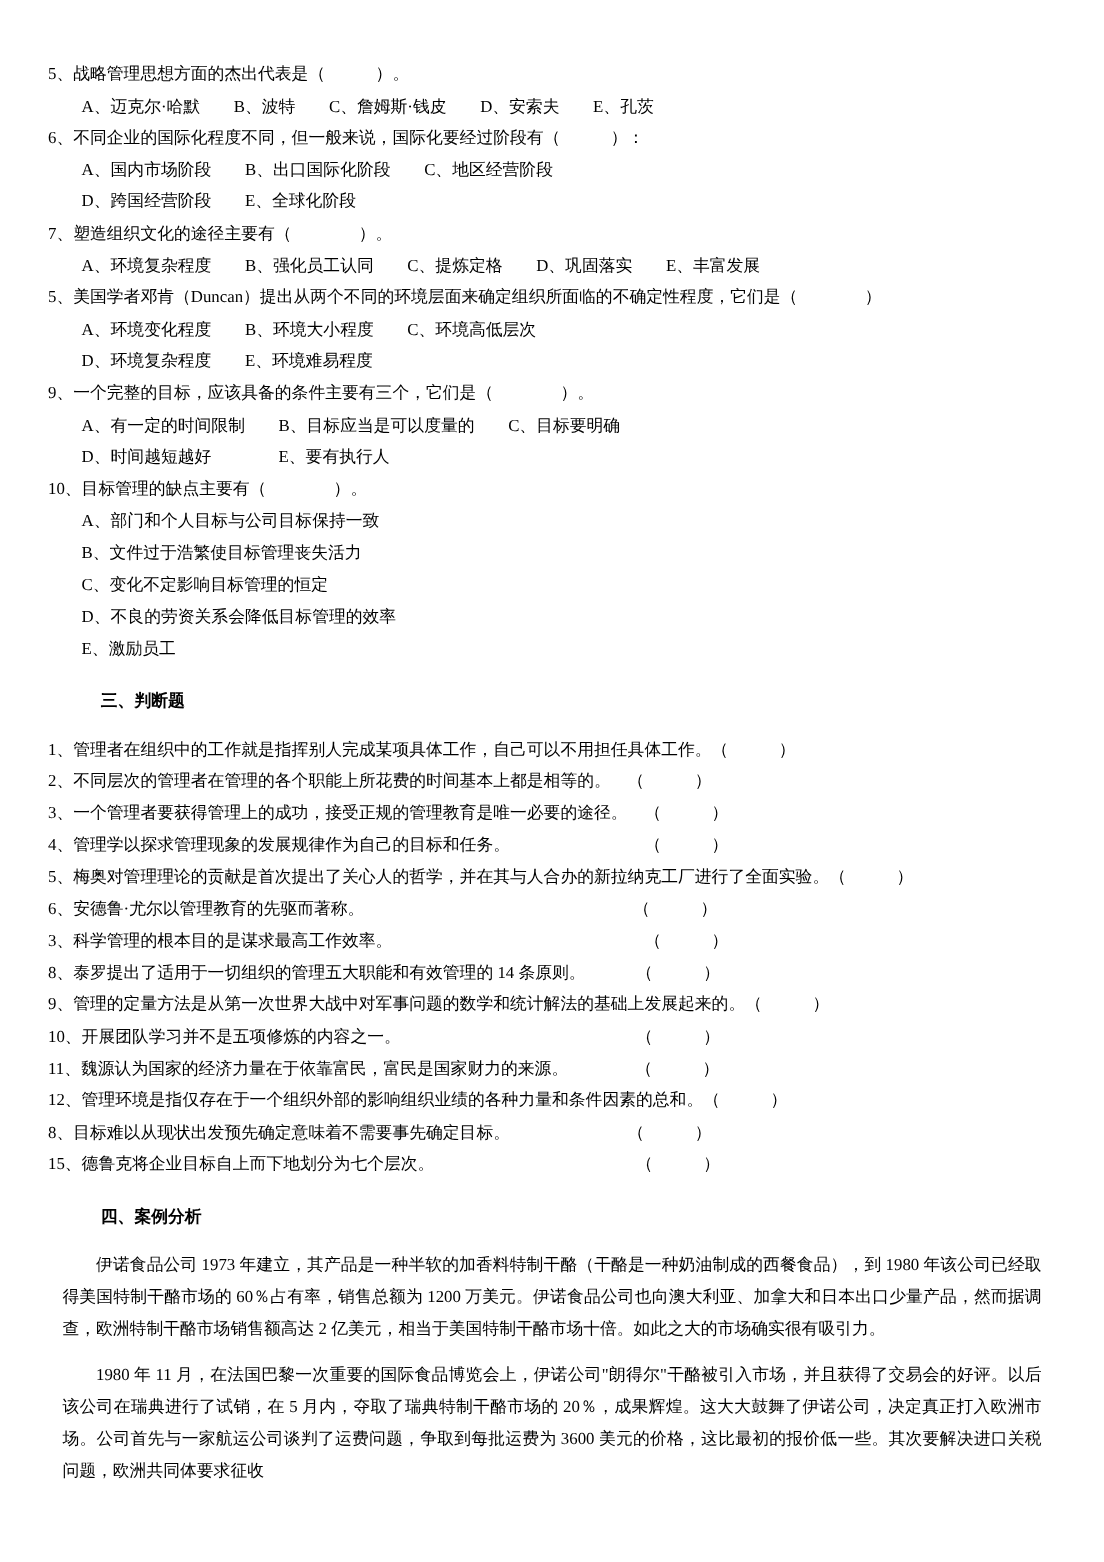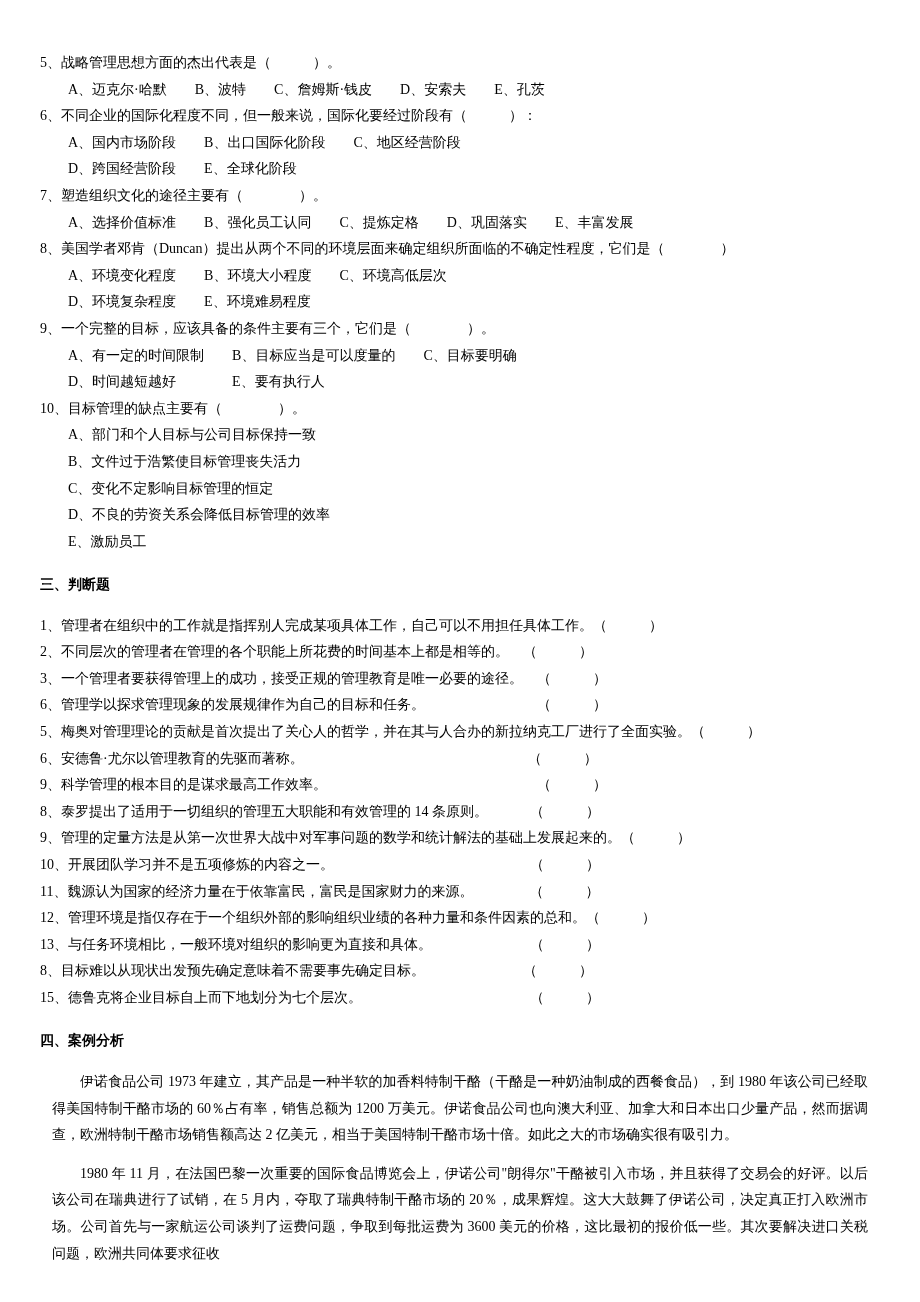--- a/index.html
+++ b/index.html
@@ -15,20 +15,21 @@
   }
   .question {
     margin: 0;
   }
   .options {
     padding-left: 2em;
   }
   .section-title {
     font-weight: bold;
     margin-top: 1.2em;
+    margin-left: 44px;
   }
   .case-para {
     text-indent: 2em;
     margin: 12px;
     text-align: justify;
   }
 </style>
 </head>
 <body>
 
@@ -38,25 +39,25 @@
 </div>
 
 <div>
   <p class="question">6、不同企业的国际化程度不同，但一般来说，国际化要经过阶段有（　　　）：</p>
   <p class="question options">A、国内市场阶段　　B、出口国际化阶段　　C、地区经营阶段</p>
   <p class="question options">D、跨国经营阶段　　E、全球化阶段</p>
 </div>
 
 <div>
   <p class="question">7、塑造组织文化的途径主要有（　　　　）。</p>
-  <p class="question options">A、选择价值标准　　B、强化员工认同　　C、提炼定格　　D、巩固落实　　E、丰富发展</p>
+  <p class="question options">A、环境复杂程度　　B、强化员工认同　　C、提炼定格　　D、巩固落实　　E、丰富发展</p>
 </div>
 
 <div>
-  <p class="question">8、美国学者邓肯（Duncan）提出从两个不同的环境层面来确定组织所面临的不确定性程度，它们是（　　　　）</p>
+  <p class="question">5、美国学者邓肯（Duncan）提出从两个不同的环境层面来确定组织所面临的不确定性程度，它们是（　　　　）</p>
   <p class="question options">A、环境变化程度　　B、环境大小程度　　C、环境高低层次</p>
   <p class="question options">D、环境复杂程度　　E、环境难易程度</p>
 </div>
 
 <div>
   <p class="question">9、一个完整的目标，应该具备的条件主要有三个，它们是（　　　　）。</p>
   <p class="question options">A、有一定的时间限制　　B、目标应当是可以度量的　　C、目标要明确</p>
   <p class="question options">D、时间越短越好　　　　E、要有执行人</p>
 </div>
 
@@ -67,29 +68,28 @@
   <p class="question options">C、变化不定影响目标管理的恒定</p>
   <p class="question options">D、不良的劳资关系会降低目标管理的效率</p>
   <p class="question options">E、激励员工</p>
 </div>
 
 <p class="section-title">三、判断题</p>
 <div>
   <p class="question">1、管理者在组织中的工作就是指挥别人完成某项具体工作，自己可以不用担任具体工作。（　　　）</p>
   <p class="question">2、不同层次的管理者在管理的各个职能上所花费的时间基本上都是相等的。　（　　　）</p>
   <p class="question">3、一个管理者要获得管理上的成功，接受正规的管理教育是唯一必要的途径。　（　　　）</p>
-  <p class="question">6、管理学以探求管理现象的发展规律作为自己的目标和任务。　　　　　　　　（　　　）</p>
+  <p class="question">4、管理学以探求管理现象的发展规律作为自己的目标和任务。　　　　　　　　（　　　）</p>
   <p class="question">5、梅奥对管理理论的贡献是首次提出了关心人的哲学，并在其与人合办的新拉纳克工厂进行了全面实验。（　　　）</p>
   <p class="question">6、安德鲁·尤尔以管理教育的先驱而著称。　　　　　　　　　　　　　　　　（　　　）</p>
-  <p class="question">9、科学管理的根本目的是谋求最高工作效率。　　　　　　　　　　　　　　　（　　　）</p>
+  <p class="question">3、科学管理的根本目的是谋求最高工作效率。　　　　　　　　　　　　　　　（　　　）</p>
   <p class="question">8、泰罗提出了适用于一切组织的管理五大职能和有效管理的 14 条原则。　　　（　　　）</p>
   <p class="question">9、管理的定量方法是从第一次世界大战中对军事问题的数学和统计解法的基础上发展起来的。（　　　）</p>
   <p class="question">10、开展团队学习并不是五项修炼的内容之一。　　　　　　　　　　　　　　（　　　）</p>
   <p class="question">11、魏源认为国家的经济力量在于依靠富民，富民是国家财力的来源。　　　　（　　　）</p>
   <p class="question">12、管理环境是指仅存在于一个组织外部的影响组织业绩的各种力量和条件因素的总和。（　　　）</p>
-  <p class="question">13、与任务环境相比，一般环境对组织的影响更为直接和具体。　　　　　　　（　　　）</p>
   <p class="question">8、目标难以从现状出发预先确定意味着不需要事先确定目标。　　　　　　　（　　　）</p>
   <p class="question">15、德鲁克将企业目标自上而下地划分为七个层次。　　　　　　　　　　　　（　　　）</p>
 </div>
 
 <p class="section-title">四、案例分析</p>
 <p class="case-para">伊诺食品公司 1973 年建立，其产品是一种半软的加香料特制干酪（干酪是一种奶油制成的西餐食品），到 1980 年该公司已经取得美国特制干酪市场的 60％占有率，销售总额为 1200 万美元。伊诺食品公司也向澳大利亚、加拿大和日本出口少量产品，然而据调查，欧洲特制干酪市场销售额高达 2 亿美元，相当于美国特制干酪市场十倍。如此之大的市场确实很有吸引力。</p>
 <p class="case-para">1980 年 11 月，在法国巴黎一次重要的国际食品博览会上，伊诺公司"朗得尔"干酪被引入市场，并且获得了交易会的好评。以后该公司在瑞典进行了试销，在 5 月内，夺取了瑞典特制干酪市场的 20％，成果辉煌。这大大鼓舞了伊诺公司，决定真正打入欧洲市场。公司首先与一家航运公司谈判了运费问题，争取到每批运费为 3600 美元的价格，这比最初的报价低一些。其次要解决进口关税问题，欧洲共同体要求征收</p>
 
 </body></html>

